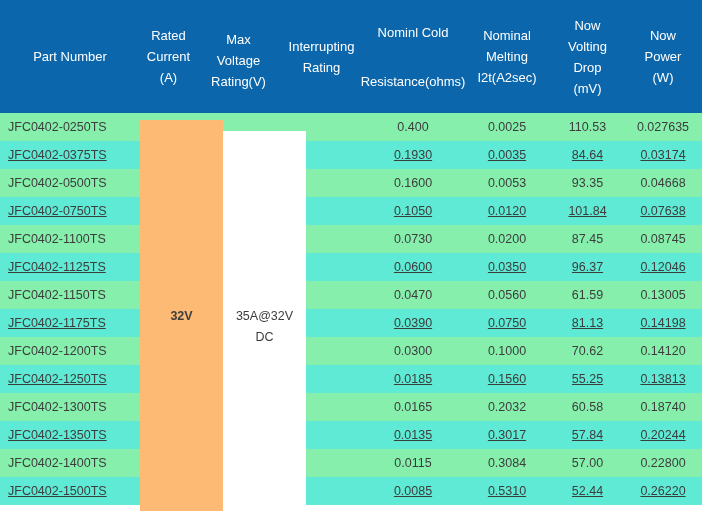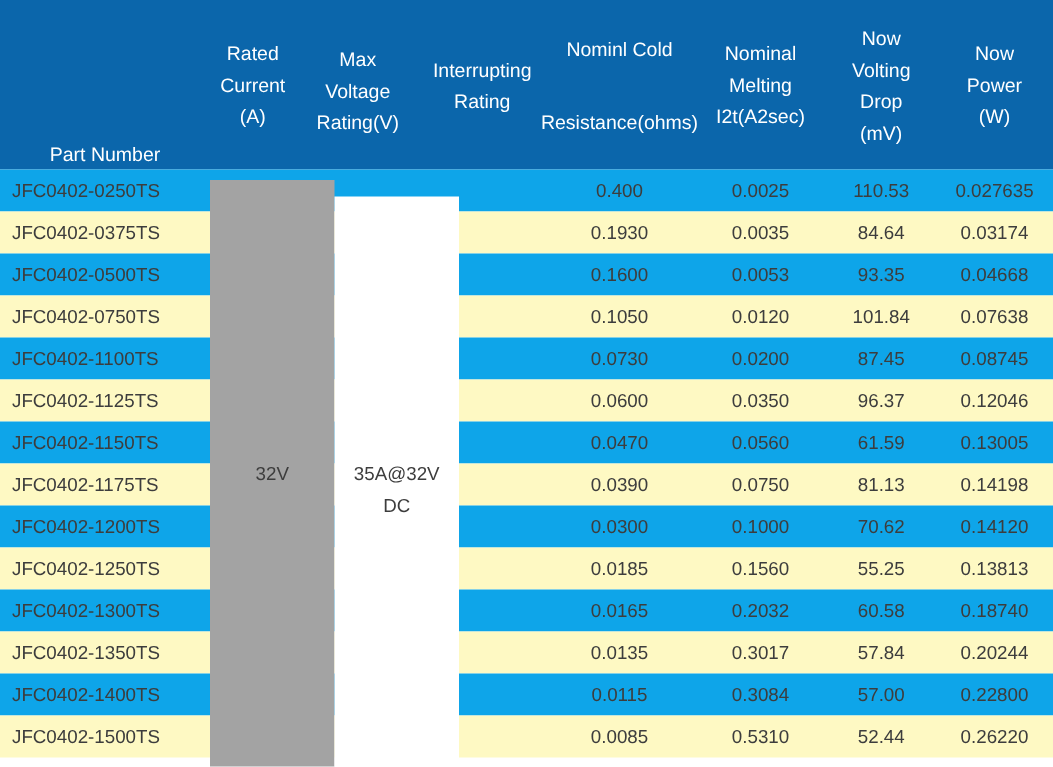--- a/index.html
+++ b/index.html
@@ -47,22 +47,22 @@
     height: 392px;
   }
   .trow {
     display: flex;
     height: 28px;
     align-items: center;
     box-sizing: border-box;
     font-size: 12.5px;
     color: #3d3d3d;
   }
-  .trow.odd  { background: #0ea5e9; }
-  .trow.even { background: #fef9c3; }
+  .trow.odd  { background: #86efac; }
+  .trow.even { background: #5eead4; text-decoration: underline; }
 
   .td {
     box-sizing: border-box;
     white-space: nowrap;
     overflow: hidden;
   }
   .td.part {
     text-align: left;
     padding-left: 8px;
   }
@@ -82,25 +82,25 @@
     display: flex;
     flex-direction: column;
     justify-content: center;
     align-items: center;
     font-size: 12.5px;
     line-height: 21px;
     color: #3d3d3d;
     box-sizing: border-box;
   }
   .merged span { display: block; white-space: nowrap; }
-  #merged-voltage { background: #a3a3a3; }
+  #merged-voltage { background: #fdba74; font-weight: bold; }
   #merged-interrupt { background: #ffffff; margin-top: 18px; }
 
   
-  .c-part      { width: 140px; justify-content: flex-end; }
+  .c-part      { width: 140px; }
   .c-current   { width: 57px;  }
   .c-voltage   { width: 83px; margin-top: 7px;  }
   .c-interrupt { width: 83px;  }
   .c-res       { width: 100px; gap: 28px; }
   .c-i2t       { width: 88px;  }
   .c-drop      { width: 73px;  }
   .c-power     { width: 78px;  }
 </style>
 </head>
 <body>

